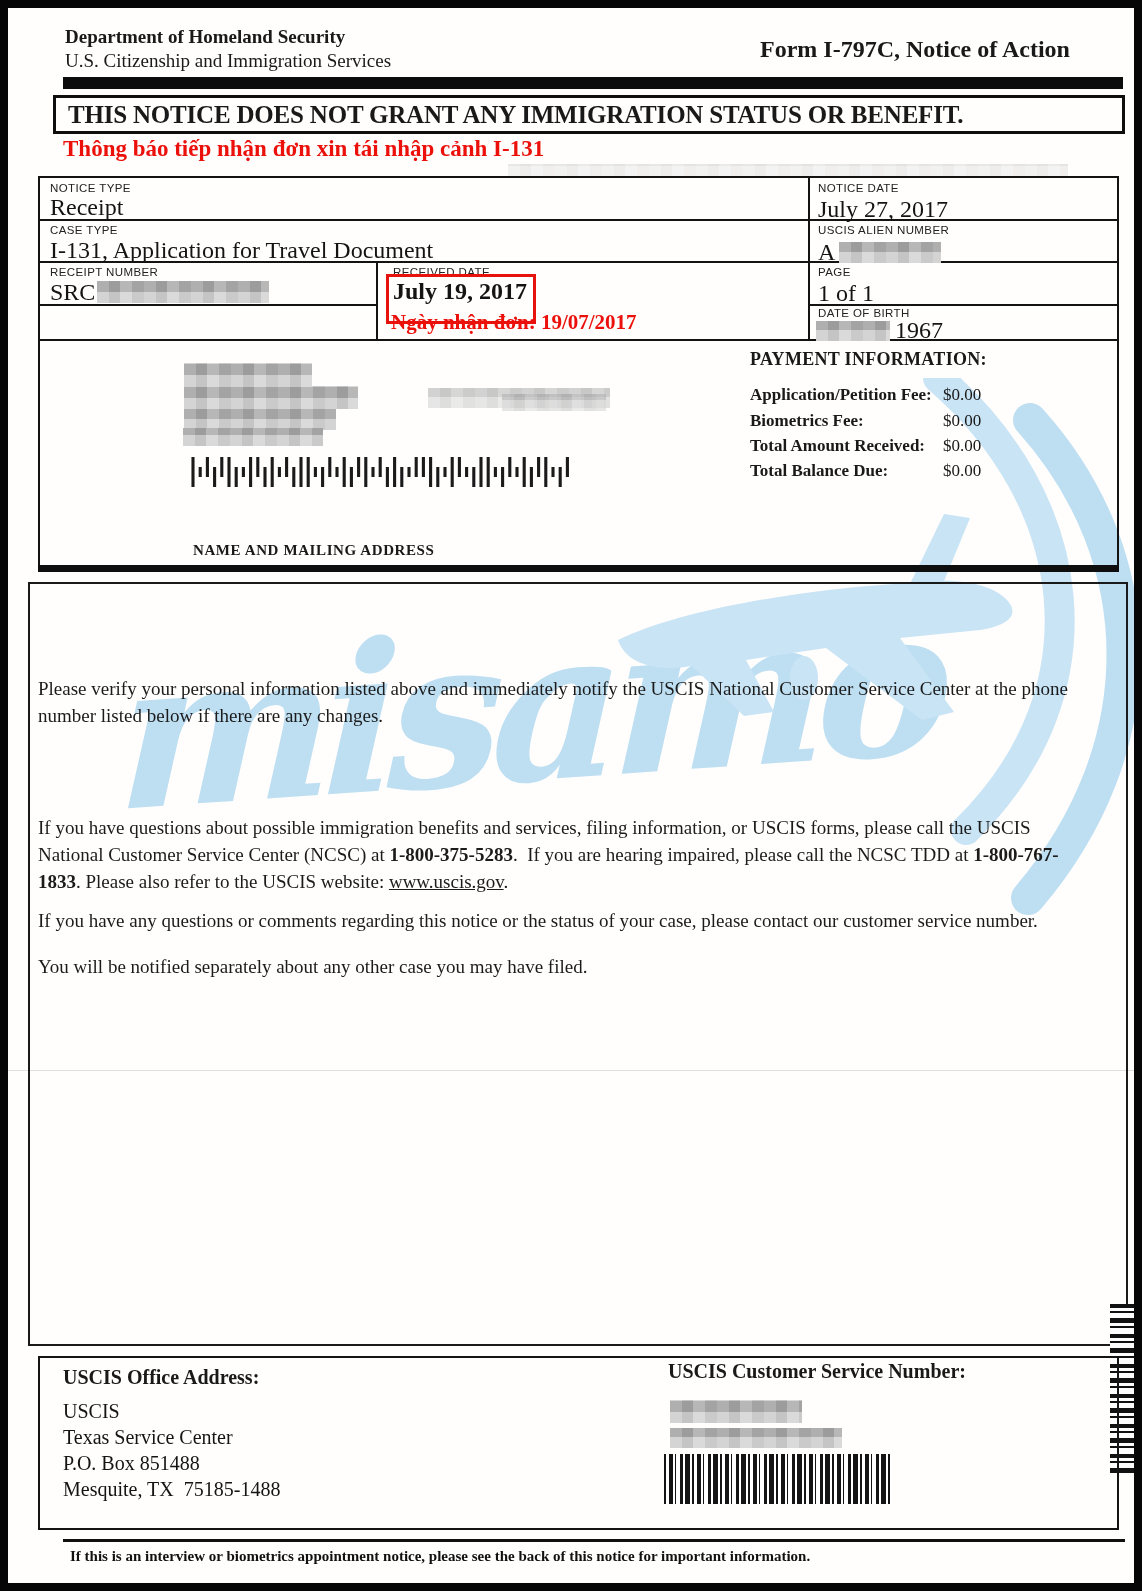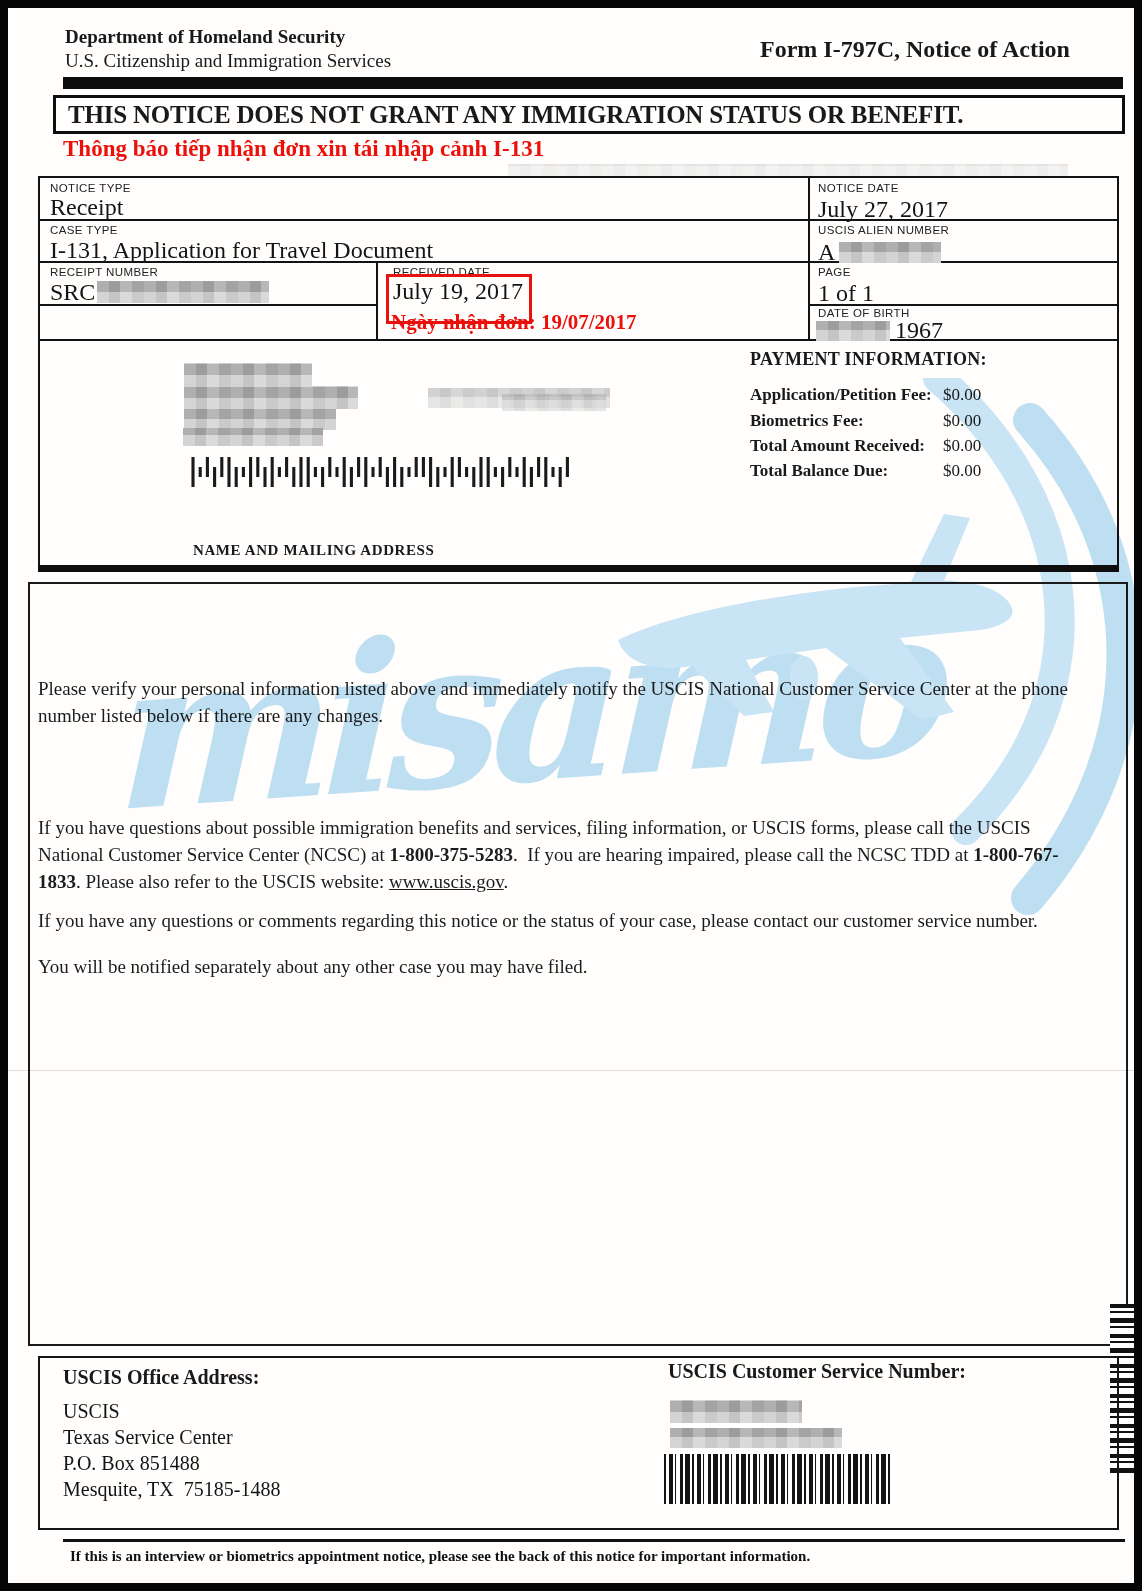--- a/index.html
+++ b/index.html
@@ -21,21 +21,21 @@
   .para{width:1052px;font-size:19px;line-height:27px;color:#1b1b1b;
         white-space:pre-wrap;margin:0;}
   .pix{
     background-image:
       repeating-linear-gradient(0deg, rgba(255,255,255,.28) 0 11px, rgba(0,0,0,.10) 11px 22px),
       repeating-linear-gradient(90deg, #c3c3c3 0 12px, #aeaeae 12px 23px, #cccccc 23px 35px, #b6b6b6 35px 47px);
   }
   .pix-soft{opacity:.55;}
   .pix-faint{opacity:.28;}
   .pix-inline{display:inline-block;vertical-align:-3px;}
-  .redbox{border:3px solid #e8120c;padding:1px 6px 16px 4px;display:inline-block;}
+  .redbox{border:3px solid #e8120c;padding:1px 6px 16px 4px;display:inline-block;font-weight:bold;}
   .red{color:#ec100a;}
   .c39{
     background:repeating-linear-gradient(90deg,
       #141414 0 2px,#fff 2px 5px,#141414 5px 9px,#fff 9px 11px,
       #141414 11px 12px,#fff 12px 16px,#141414 16px 19px,#fff 19px 21px,
       #141414 21px 26px,#fff 26px 28px);
   }
   .ladder{
     background:repeating-linear-gradient(180deg,
       #111 0 4px,#fdfdfd 4px 7px,#111 7px 9px,#fdfdfd 9px 14px,

